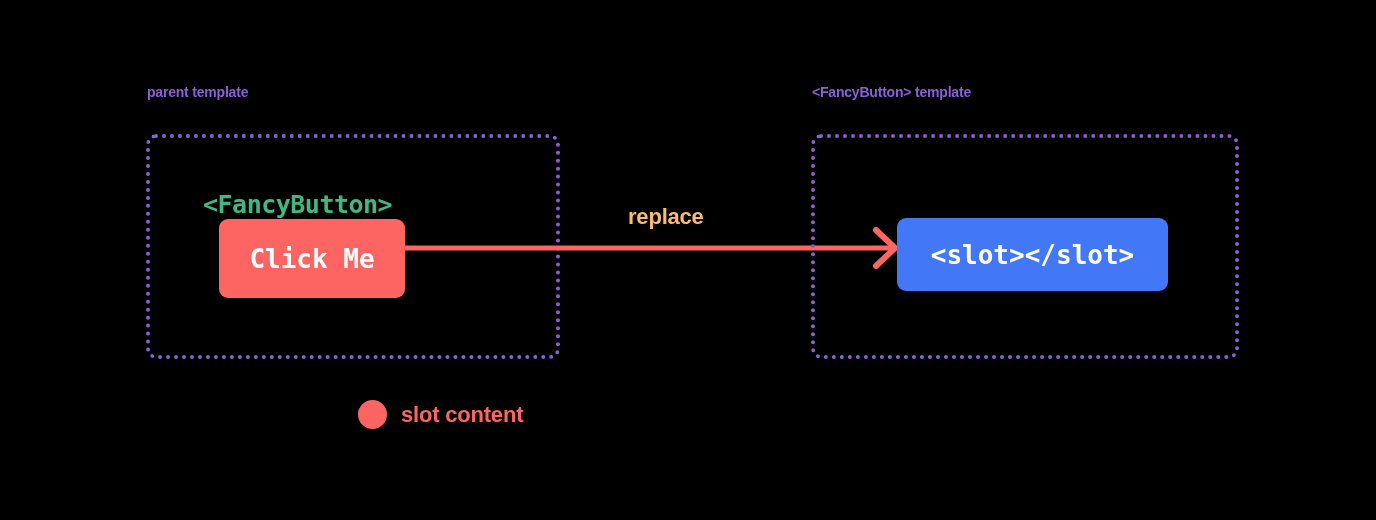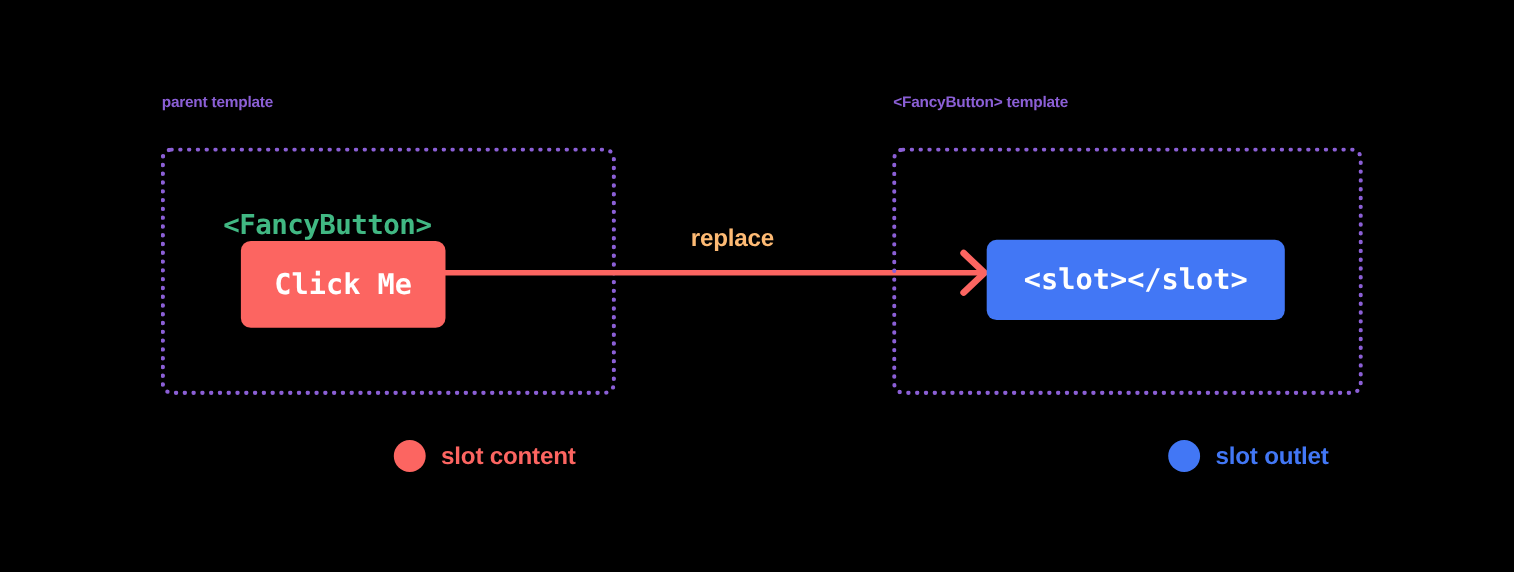--- a/index.html
+++ b/index.html
@@ -160,18 +160,14 @@
 
 
   <div class="chip" id="chip-slot">&lt;slot&gt;&lt;/slot&gt;</div>
 
 
   <div class="legend-item" id="legend-slot-content">
     <span class="legend-dot red"></span>
     <span class="legend-label red">slot content</span>
   </div>
 
-  <div class="legend-item" id="legend-slot-outlet">
-    <span class="legend-dot blue"></span>
-    <span class="legend-label blue">slot outlet</span>
-  </div>
 
 </div>
 
 </body></html>

